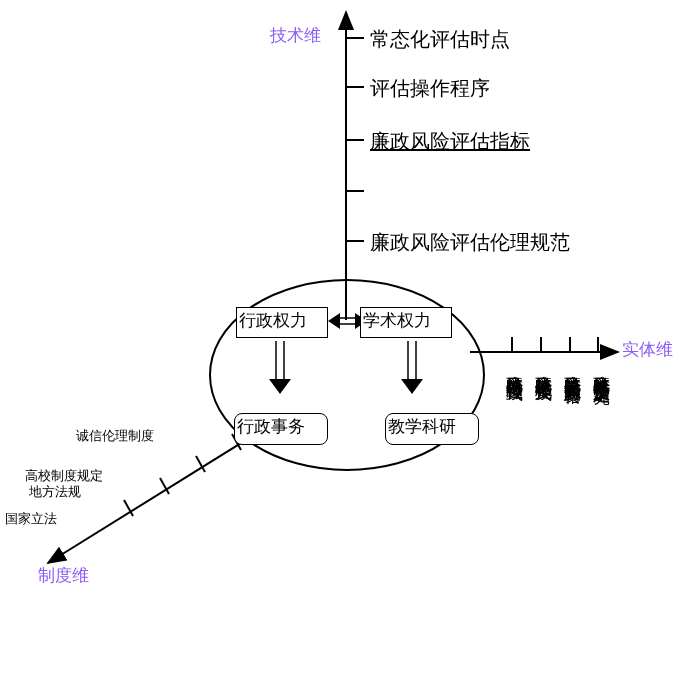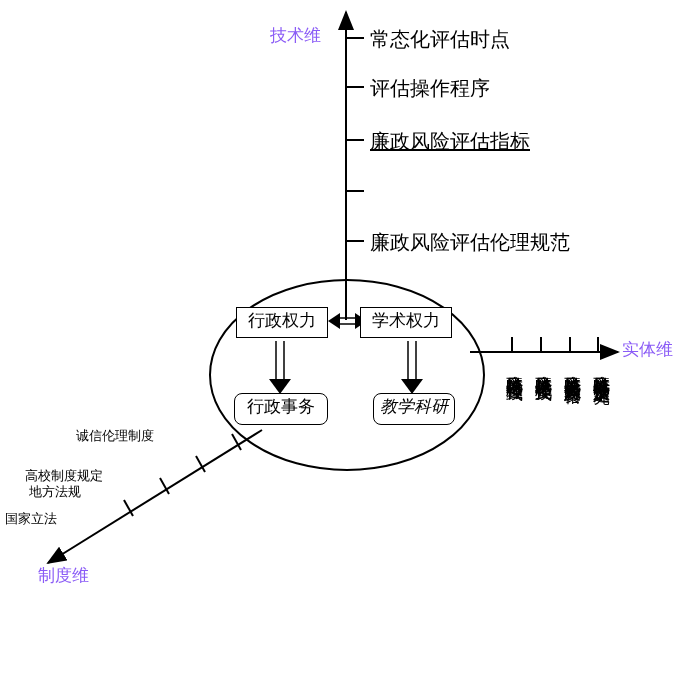--- a/index.html
+++ b/index.html
@@ -55,27 +55,28 @@
     font-size: 13px;
     white-space: nowrap;
     text-align: right;
   }
   
   .box {
     position: absolute;
     border: 1.5px solid #000;
     background: #fff;
     font-size: 17px;
-    text-align: center;
+    text-align: left;
     line-height: 1;
     padding: 4px 2px;
     box-sizing: border-box;
   }
   .box.rounded {
     border-radius: 8px;
+    margin-top: 20px;
   }
 </style>
 </head>
 <body>
 
 <div id="canvas">
 
   <svg class="axes" viewBox="0 0 700 700">
     <defs>
       <marker id="arrowhead" markerWidth="10" markerHeight="8" refX="9" refY="4" orient="auto">
@@ -149,15 +150,15 @@
   <div class="vert-item" style="left:593px; top:362px; height:300px;">廉政风险评估责任认定及追究</div>
 
   <div class="inst-item" style="left:76px; top:427px;">诚信伦理制度</div>
   <div class="inst-item" style="left:25px; top:455px;margin-top:12px;">高校制度规定</div>
   <div class="inst-item" style="left:29px; top:483px;">地方法规</div>
   <div class="inst-item" style="left:5px; top:510px;">国家立法</div>
 
   <div class="box" style="left:236px; top:307px; width:92px; height:31px;">行政权力</div>
   <div class="box" style="left:360px; top:307px; width:92px; height:31px;">学术权力</div>
   <div class="box rounded" style="left:234px; top:393px; width:94px; height:32px;">行政事务</div>
-  <div class="box rounded" style="left:373px; top:393px; width:82px; height:32px;font-style:italic;">教学科研</div>
+  <div class="box rounded" style="left:385px; top:393px; width:94px; height:32px;">教学科研</div>
 
 </div>
 
 </body></html>

